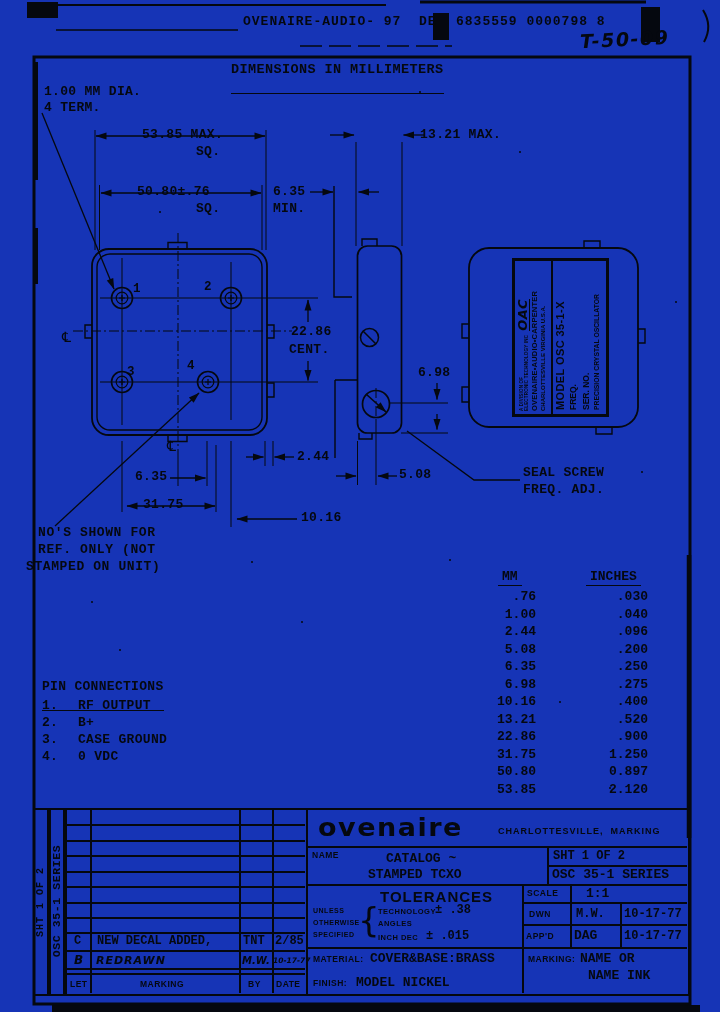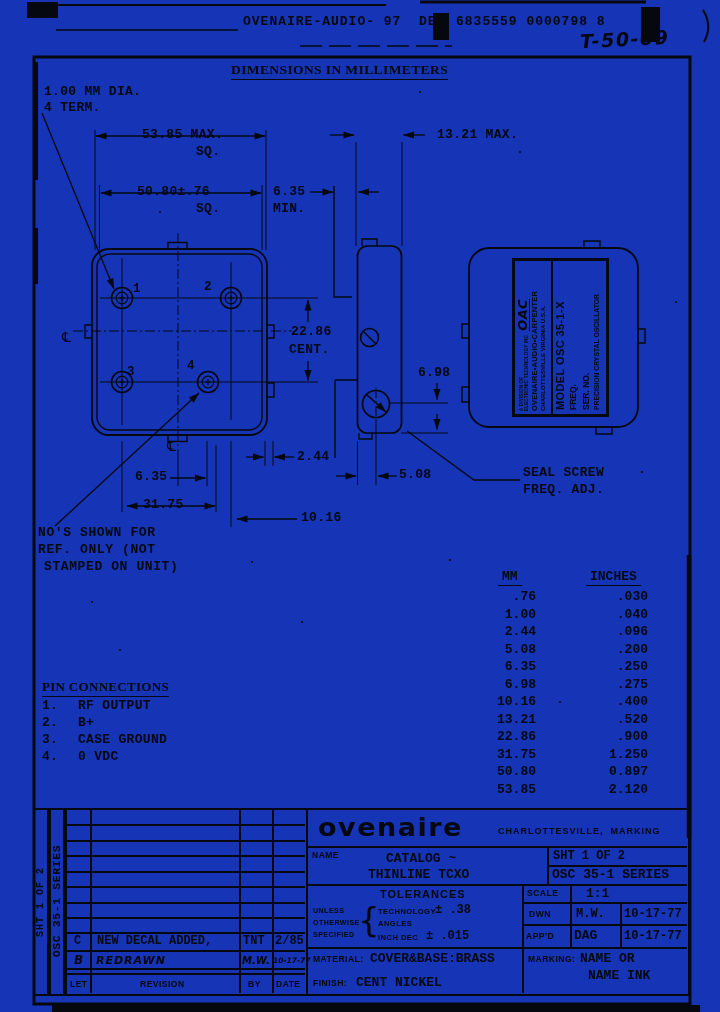--- a/index.html
+++ b/index.html
@@ -3,21 +3,21 @@
 <meta charset="utf-8">
 <style>
   :root{ --paper:#1634b6; --ink:#05080f; }
   html,body{margin:0;padding:0;}
   body{width:720px;height:1012px;position:relative;background:var(--paper);overflow:hidden;
        font-family:"Liberation Mono","DejaVu Sans Mono",monospace;color:var(--ink);}
   .lw{position:absolute;left:0;top:0;color:var(--ink);}
   .t{position:absolute;font:700 13px/1.15 "Liberation Mono","DejaVu Sans Mono",monospace;
      color:var(--ink);letter-spacing:.3px;white-space:pre;}
   .t.sm{font-size:12px}
-  .t.u{border-bottom:1.7px solid var(--ink);padding-bottom:1px;font-family:Liberation Serif, serif;}
+  .t.u{border-bottom:1.7px solid var(--ink);padding-bottom:15px;}
   .hand{position:absolute;font:italic 700 19px "DejaVu Sans",sans-serif;color:var(--ink);
         transform:rotate(-3deg);letter-spacing:1.5px;white-space:pre;}
   .clsym{position:absolute;font:400 14px "DejaVu Sans",sans-serif;color:var(--ink);}
   .convcol{position:absolute;text-align:right;font:700 13px/17.5px "Liberation Mono","DejaVu Sans Mono",monospace;color:var(--ink);}
   .convh{position:absolute;font:700 13px/1 "Liberation Mono","DejaVu Sans Mono",monospace;
          border-bottom:1.7px solid var(--ink);padding:0 4px 2px 4px;color:var(--ink);}
   .block{position:absolute;border:2.5px solid var(--ink);box-sizing:border-box;}
   .hl,.vl{position:absolute;background:var(--ink);}
   .hl{height:2px}.vl{width:2px}
   .lbl{position:absolute;font:700 8.5px/1 "Liberation Sans","DejaVu Sans",sans-serif;
@@ -171,21 +171,21 @@
 
 <div class="t" style="left:44px;top:85px">1.00 MM DIA.</div>
 <div class="t" style="left:44px;top:101px">4 TERM.</div>
 
 <div class="t" style="left:142px;top:128px">53.85 MAX.</div>
 <div class="t" style="left:196px;top:145px">SQ.</div>
 <div class="t" style="left:137px;top:185px">50.80±.76</div>
 <div class="t" style="left:196px;top:202px">SQ.</div>
 <div class="t" style="left:273px;top:185px">6.35</div>
 <div class="t" style="left:273px;top:202px">MIN.</div>
-<div class="t" style="left:437px;top:128px">13.21 MAX.</div>
+<div class="t" style="left:420px;top:128px">13.21 MAX.</div>
 <div class="t" style="left:291px;top:325px">22.86</div>
 <div class="t" style="left:289px;top:343px">CENT.</div>
 <div class="t" style="left:297px;top:450px">2.44</div>
 <div class="t" style="left:135px;top:470px">6.35</div>
 <div class="t" style="left:143px;top:498px">31.75</div>
 <div class="t" style="left:301px;top:511px">10.16</div>
 <div class="t" style="left:418px;top:366px">6.98</div>
 <div class="t" style="left:399px;top:468px">5.08</div>
 
 <div class="t sm" style="left:133px;top:282px;font-size:12.5px">1</div>
@@ -194,21 +194,21 @@
 <div class="t sm" style="left:187px;top:359px;font-size:12.5px">4</div>
 
 <div class="clsym" style="left:62px;top:329px">℄</div>
 <div class="clsym" style="left:167px;top:438px">℄</div>
 
 <div class="t" style="left:523px;top:466px">SEAL SCREW</div>
 <div class="t" style="left:523px;top:483px">FREQ. ADJ.</div>
 
 <div class="t" style="left:38px;top:526px;letter-spacing:.6px">NO'S SHOWN FOR</div>
 <div class="t" style="left:38px;top:543px;letter-spacing:.6px">REF. ONLY (NOT</div>
-<div class="t" style="left:44px;top:560px;letter-spacing:.6px">STAMPED ON UNIT)</div>
+<div class="t" style="left:26px;top:560px;letter-spacing:.6px">STAMPED ON UNIT)</div>
 
 <div class="convh" style="left:498px;top:570px">MM</div>
 <div class="convh" style="left:586px;top:570px">INCHES</div>
 <div class="convcol" style="left:464px;top:588px;width:72px">
   <div>.76</div>
   <div>1.00</div>
   <div>2.44</div>
   <div>5.08</div>
   <div>6.35</div>
   <div>6.98</div>
@@ -286,21 +286,21 @@
   <div class="hl" style="left:0;top:163px;width:238px"></div>
   <div class="mono12" style="left:7px;top:125px">C</div>
   <div class="mono12" style="left:30px;top:125px">NEW DECAL ADDED,</div>
   <div class="mono12" style="left:176px;top:125px">TNT</div>
   <div class="mono12" style="left:208px;top:125px">2/85</div>
   <div class="handsm" style="left:7px;top:143px;font-size:12px">B</div>
   <div class="handsm" style="left:29px;top:144px;font-size:11px;letter-spacing:1px">REDRAWN</div>
   <div class="handsm" style="left:175px;top:145px">M.W.</div>
   <div class="handsm" style="left:206px;top:146px;font-size:7.5px">10-17-77</div>
   <div class="lbl" style="left:3px;top:170px">LET</div>
-  <div class="lbl" style="left:73px;top:170px">REVISION</div>
+  <div class="lbl" style="left:73px;top:170px">MARKING</div>
   <div class="lbl" style="left:181px;top:170px">BY</div>
   <div class="lbl" style="left:209px;top:170px">DATE</div>
 </div>
 
 <div class="block" style="left:306px;top:808px;width:384px;height:188px">
   <div class="hl" style="left:0;top:36px;width:379px"></div>
   <div class="hl" style="left:0;top:74px;width:379px"></div>
   <div class="hl" style="left:239px;top:55px;width:140px"></div>
   <div class="hl" style="left:214px;top:92px;width:165px"></div>
   <div class="hl" style="left:214px;top:114px;width:165px"></div>
@@ -308,25 +308,25 @@
   <div class="vl" style="left:239px;top:36px;height:38px"></div>
   <div class="vl" style="left:214px;top:74px;height:109px"></div>
   <div class="vl" style="left:262px;top:74px;height:63px"></div>
   <div class="vl" style="left:312px;top:92px;height:45px"></div>
 
   <div class="logo" style="left:10px;top:4px">ovenaire</div>
   <div class="lbl" style="left:190px;top:17px;font-size:9px;letter-spacing:1px">CHARLOTTESVILLE,  MARKING</div>
 
   <div class="lbl" style="left:4px;top:41px">NAME</div>
   <div class="mono13" style="left:78px;top:42px">CATALOG ~</div>
-  <div class="mono13" style="left:60px;top:58px">THINLINE TCXO</div>
+  <div class="mono13" style="left:60px;top:58px">STAMPED TCXO</div>
   <div class="mono12" style="left:245px;top:40px">SHT 1 OF 2</div>
   <div class="mono13" style="left:244px;top:58px">OSC 35-1 SERIES</div>
 
-  <div class="lbl" style="left:72px;top:79px;font-size:11px;letter-spacing:1px">TOLERANCES</div>
+  <div class="lbl" style="left:72px;top:79px;font-size:15px;letter-spacing:1px">TOLERANCES</div>
   <div class="lbl" style="left:5px;top:97px;font-size:7px">UNLESS</div>
   <div class="lbl" style="left:5px;top:109px;font-size:7px">OTHERWISE</div>
   <div class="lbl" style="left:5px;top:121px;font-size:7px">SPECIFIED</div>
   <div class="brace" style="left:50px;top:93px">{</div>
   <div class="lbl" style="left:70px;top:98px;font-size:7.5px">TECHNOLOGY</div>
   <div class="mono12" style="left:127px;top:94px">± .38</div>
   <div class="lbl" style="left:70px;top:110px;font-size:7.5px">ANGLES</div>
   <div class="lbl" style="left:70px;top:124px;font-size:7.5px">INCH DEC</div>
   <div class="mono12" style="left:118px;top:120px">± .015</div>
 
@@ -335,17 +335,17 @@
   <div class="lbl" style="left:221px;top:100px">DWN</div>
   <div class="mono12" style="left:268px;top:98px">M.W.</div>
   <div class="mono12" style="left:316px;top:98px">10-17-77</div>
   <div class="lbl" style="left:218px;top:122px">APP'D</div>
   <div class="mono13" style="left:266px;top:119px">DAG</div>
   <div class="mono12" style="left:316px;top:120px">10-17-77</div>
 
   <div class="lbl" style="left:5px;top:145px">MATERIAL:</div>
   <div class="mono13" style="left:62px;top:142px">COVER&amp;BASE:BRASS</div>
   <div class="lbl" style="left:5px;top:169px">FINISH:</div>
-  <div class="mono13" style="left:48px;top:166px">CENT NICKEL</div>
+  <div class="mono13" style="left:48px;top:166px">MODEL NICKEL</div>
   <div class="lbl" style="left:220px;top:145px">MARKING:</div>
   <div class="mono13" style="left:272px;top:142px">NAME OR</div>
   <div class="mono13" style="left:280px;top:159px">NAME INK</div>
 </div>
 
 </body></html>

